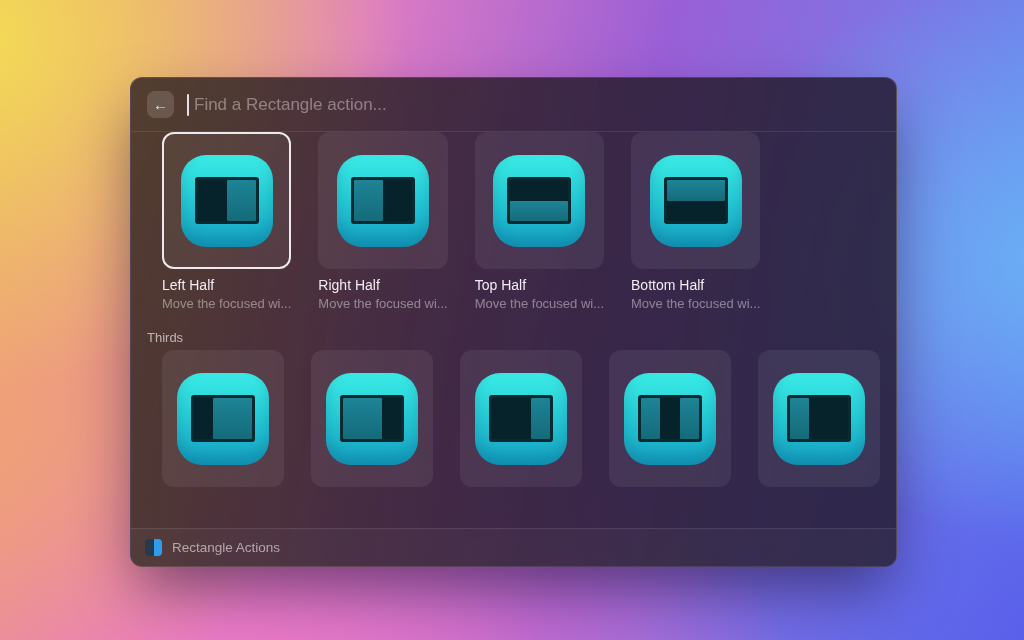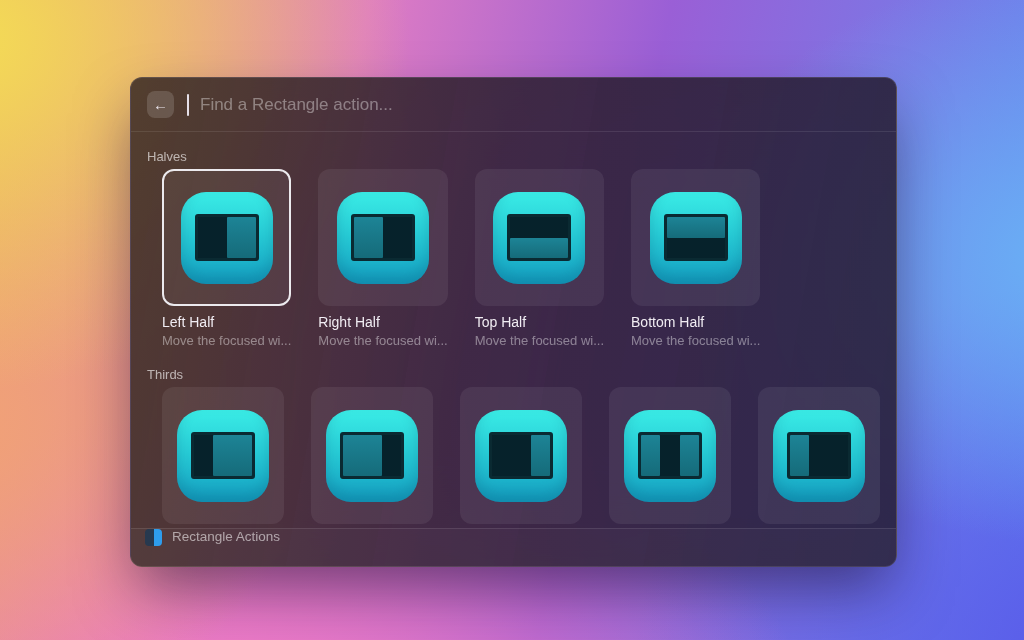--- a/index.html
+++ b/index.html
@@ -30,21 +30,21 @@
 
   
   .searchbar { height:54px; flex:0 0 54px; display:flex; align-items:center; gap:13px;
     padding:0 16px; border-bottom:1px solid rgba(255,255,255,0.09); }
   .back-btn { width:27px; height:27px; border:none; border-radius:8px; cursor:pointer;
     background:rgba(255,255,255,0.15); color:#e9e4ec; font-size:15px; line-height:27px;
     display:flex; align-items:center; justify-content:center; font-family:inherit; }
   .input-wrap { position:relative; flex:1; height:100%; display:flex; align-items:center; }
   .caret { position:absolute; left:0; width:2px; height:22px; background:#e6e0e8; border-radius:1px; }
   .search-input { width:100%; background:transparent; border:none; outline:none;
-    font-size:17px; color:#efeaf1; padding-left:13px; caret-color:transparent; font-family:inherit; }
+    font-size:17px; color:#efeaf1; padding-left:7px; caret-color:transparent; font-family:inherit; }
   .search-input::placeholder { color:rgba(255,255,255,0.38); }
 
   
   .content { flex:1; padding:0 16px; overflow:hidden; }
   .section-label { margin-top:17px; margin-bottom:5px; font-size:13px; color:rgba(255,255,255,0.62); }
   .section:nth-child(2) .section-label { margin-top:19px; }
   .grid { display:grid; grid-template-columns:repeat(5,1fr); gap:12px; }
   .cell-wrap { cursor:pointer;padding-left:15px; }
   .cell { height:137px; border-radius:12px; background:rgba(255,255,255,0.065);
     display:flex; align-items:center; justify-content:center; }
@@ -58,21 +58,21 @@
     background:linear-gradient(180deg, var(--icon-gradient-top) 0%, #27ccd6 46%, var(--icon-gradient-bottom) 100%);
     box-shadow: inset 0 -8px 14px rgba(0,70,95,0.22);
     display:flex; align-items:center; justify-content:center; }
   .screen { width:64px; height:47px; border:3px solid var(--screen-border); border-radius:3px;
     display:flex; overflow:hidden; background:var(--screen-window); }
   .seg { border-radius:1px; }
   .seg-window { background:var(--screen-window); }
   .seg-space { background:linear-gradient(180deg, var(--screen-space-top), var(--screen-space-bottom)); }
 
   
-  .statusbar { flex:0 0 38px; display:flex; align-items:flex-start; gap:10px; padding:0 14px;
+  .statusbar { flex:0 0 38px; display:flex; align-items:center; gap:10px; padding:0 14px;
     border-top:1px solid rgba(255,255,255,0.10); background:rgba(255,255,255,0.025); }
   .ext-icon { width:17px; height:17px; border-radius:4px; overflow:hidden; display:flex; flex:0 0 17px; }
   .ext-icon .half { flex:1; }
   .ext-icon .l { background:var(--ext-icon-left); }
   .ext-icon .r { background:var(--ext-icon-right); }
   .source-label { font-size:13.5px; color:rgba(255,255,255,0.55); }
   .spacer { flex:1; }
   .execute-btn { display:flex; align-items:center; gap:10px; cursor:pointer; background:none; border:none; font-family:inherit; }
   .execute-label { font-size:13.5px; font-weight:600; color:#f4f2f5; }
   .keycap { width:27px; height:22px; border-radius:6px; background:rgba(255,255,255,0.13);
@@ -89,21 +89,20 @@
         <span>←</span>
       </button>
       <div class="input-wrap">
         <span class="caret"></span>
         <input class="search-input" placeholder="Find a Rectangle action..." style="">
       </div>
     </div>
 
     <div class="content" id="content">
   <div class="section">
-    <div class="section-label">Halves</div>
     <div class="grid">
   <div class="cell-wrap">
     <div class="cell selected">
       <div class="app-icon">
         <div class="screen" style="flex-direction: row;">
                     <div class="seg seg-window" style="flex: 1 1 0%;"></div>
                     <div class="seg seg-space" style="flex: 1 1 0%;"></div>
                   </div>
       </div>
     </div>

